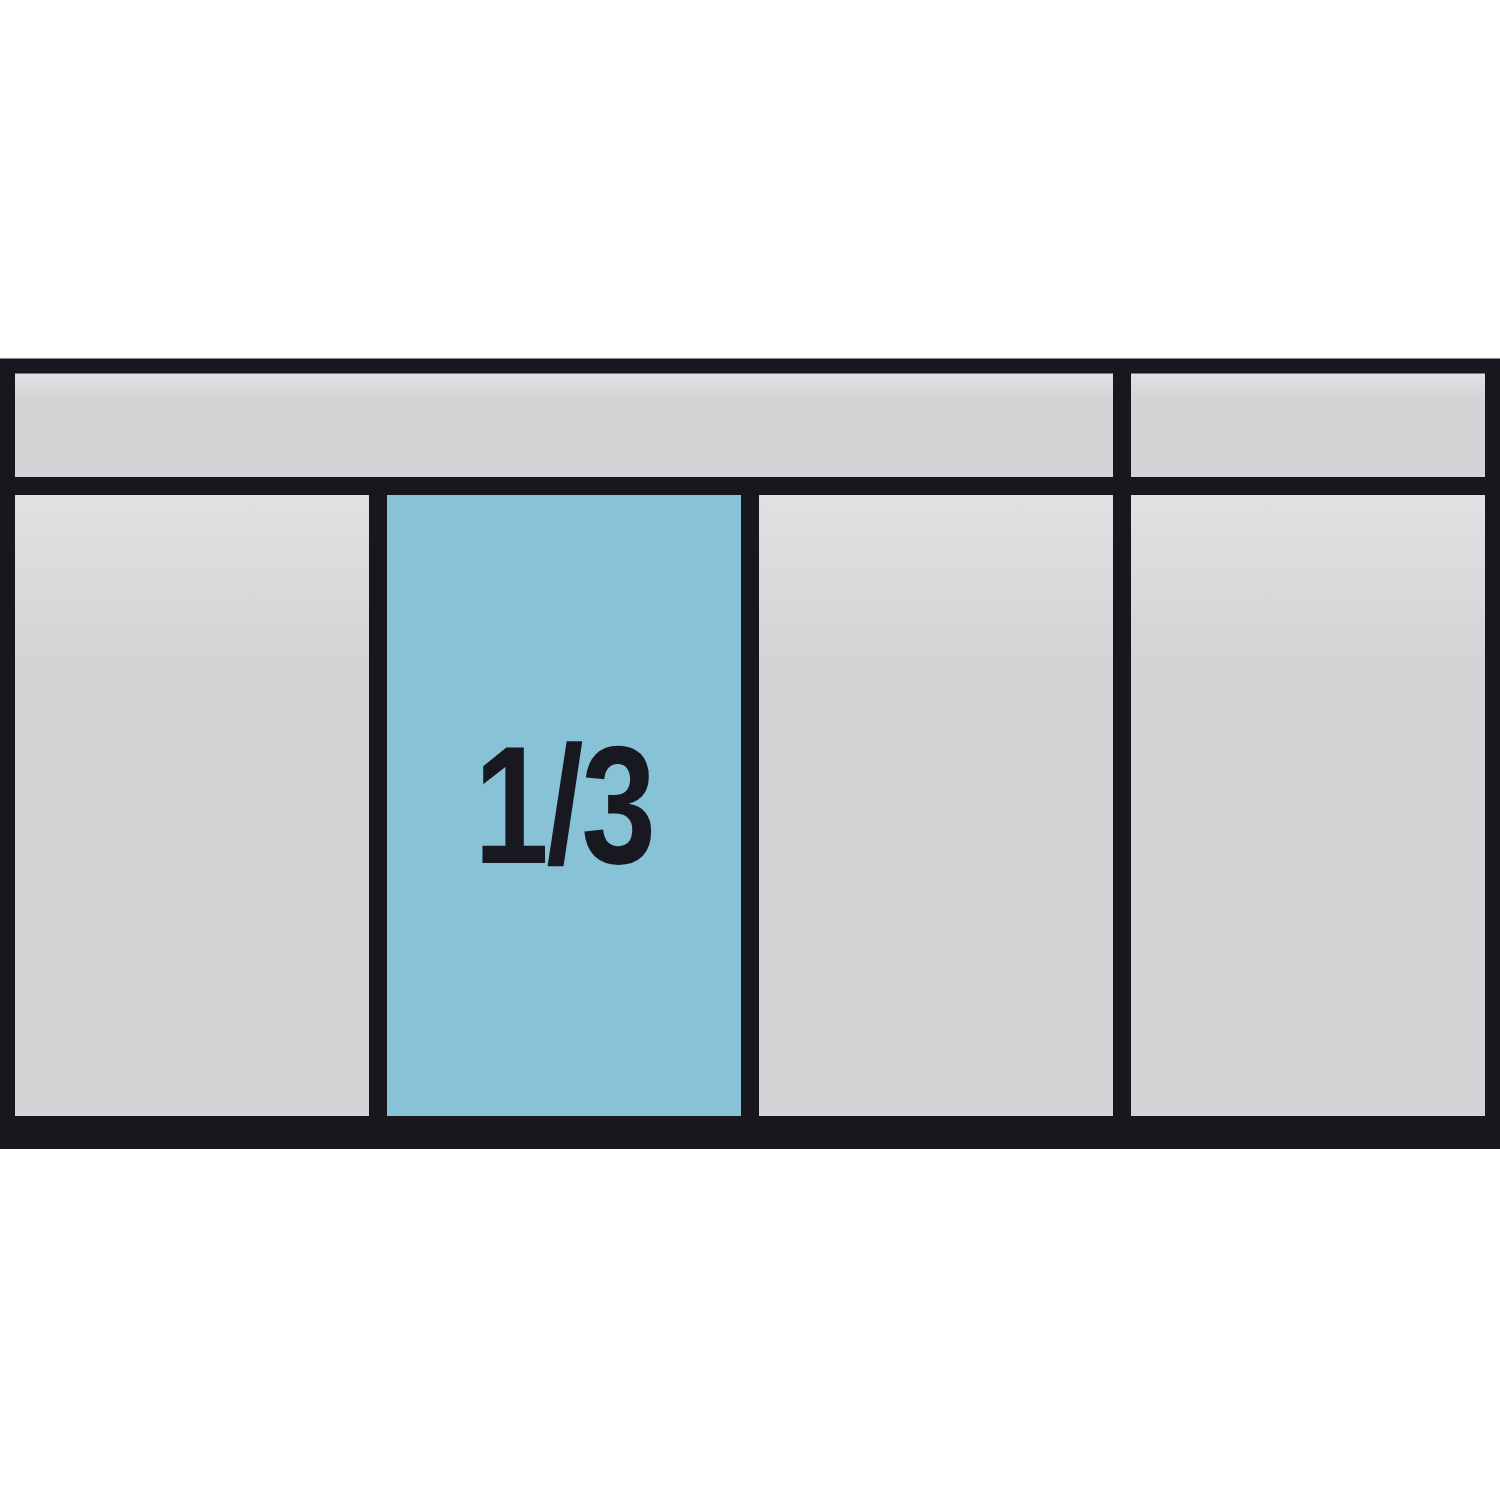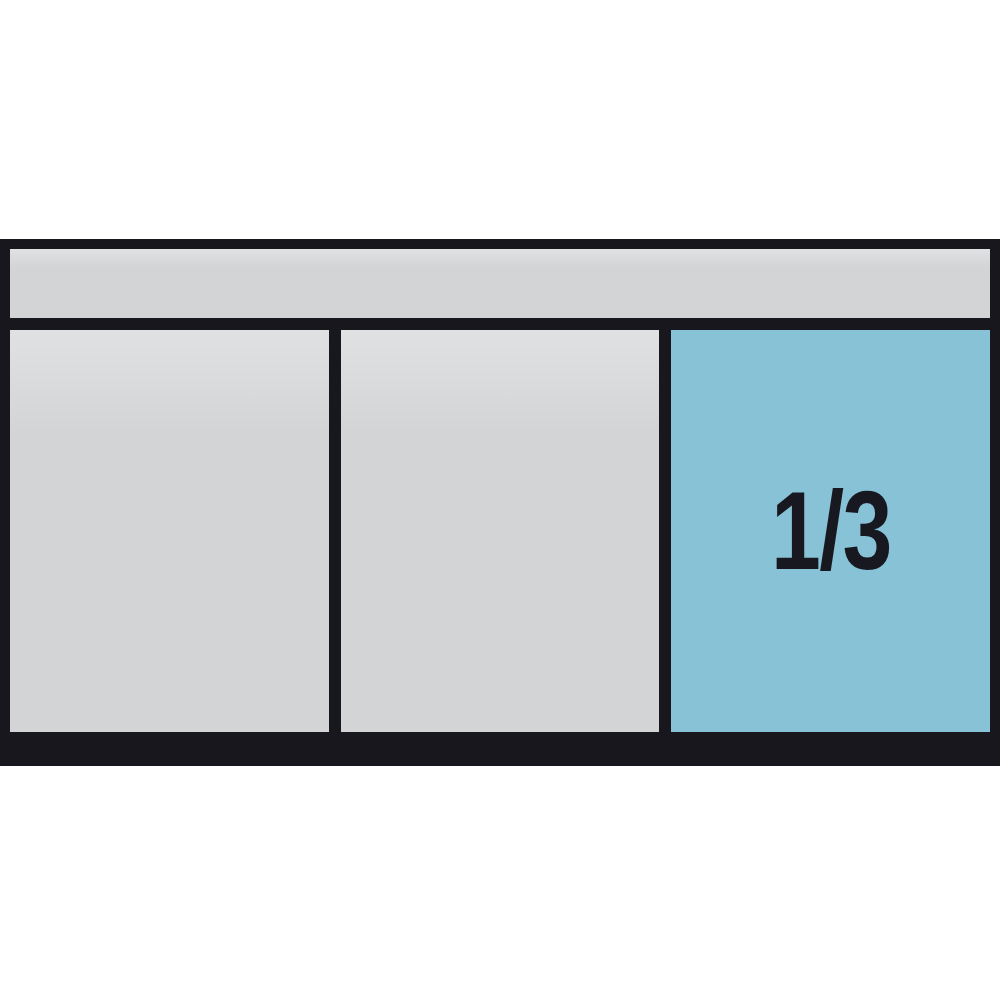--- a/index.html
+++ b/index.html
@@ -23,21 +23,21 @@
     width: 1000px;
     height: 527px;
     background: var(--frame, #17171d);
     padding: 10px;
     box-sizing: border-box;
   }
   .grid {
     width: 100%;
     height: 100%;
     display: grid;
-    grid-template-columns: repeat(3, 1fr);
+    grid-template-columns: repeat(4, 1fr);
     grid-template-rows: 69px 1fr;
     gap: 12px;
   }
   .cell {
     background: linear-gradient(180deg, #e0e1e3 0%, var(--slot, #d3d4d6) 26%, var(--slot, #d3d4d6) 100%);
   }
   .cell.span3 {
     grid-column: 1 / span 3;
   }
   .cell.highlight {

